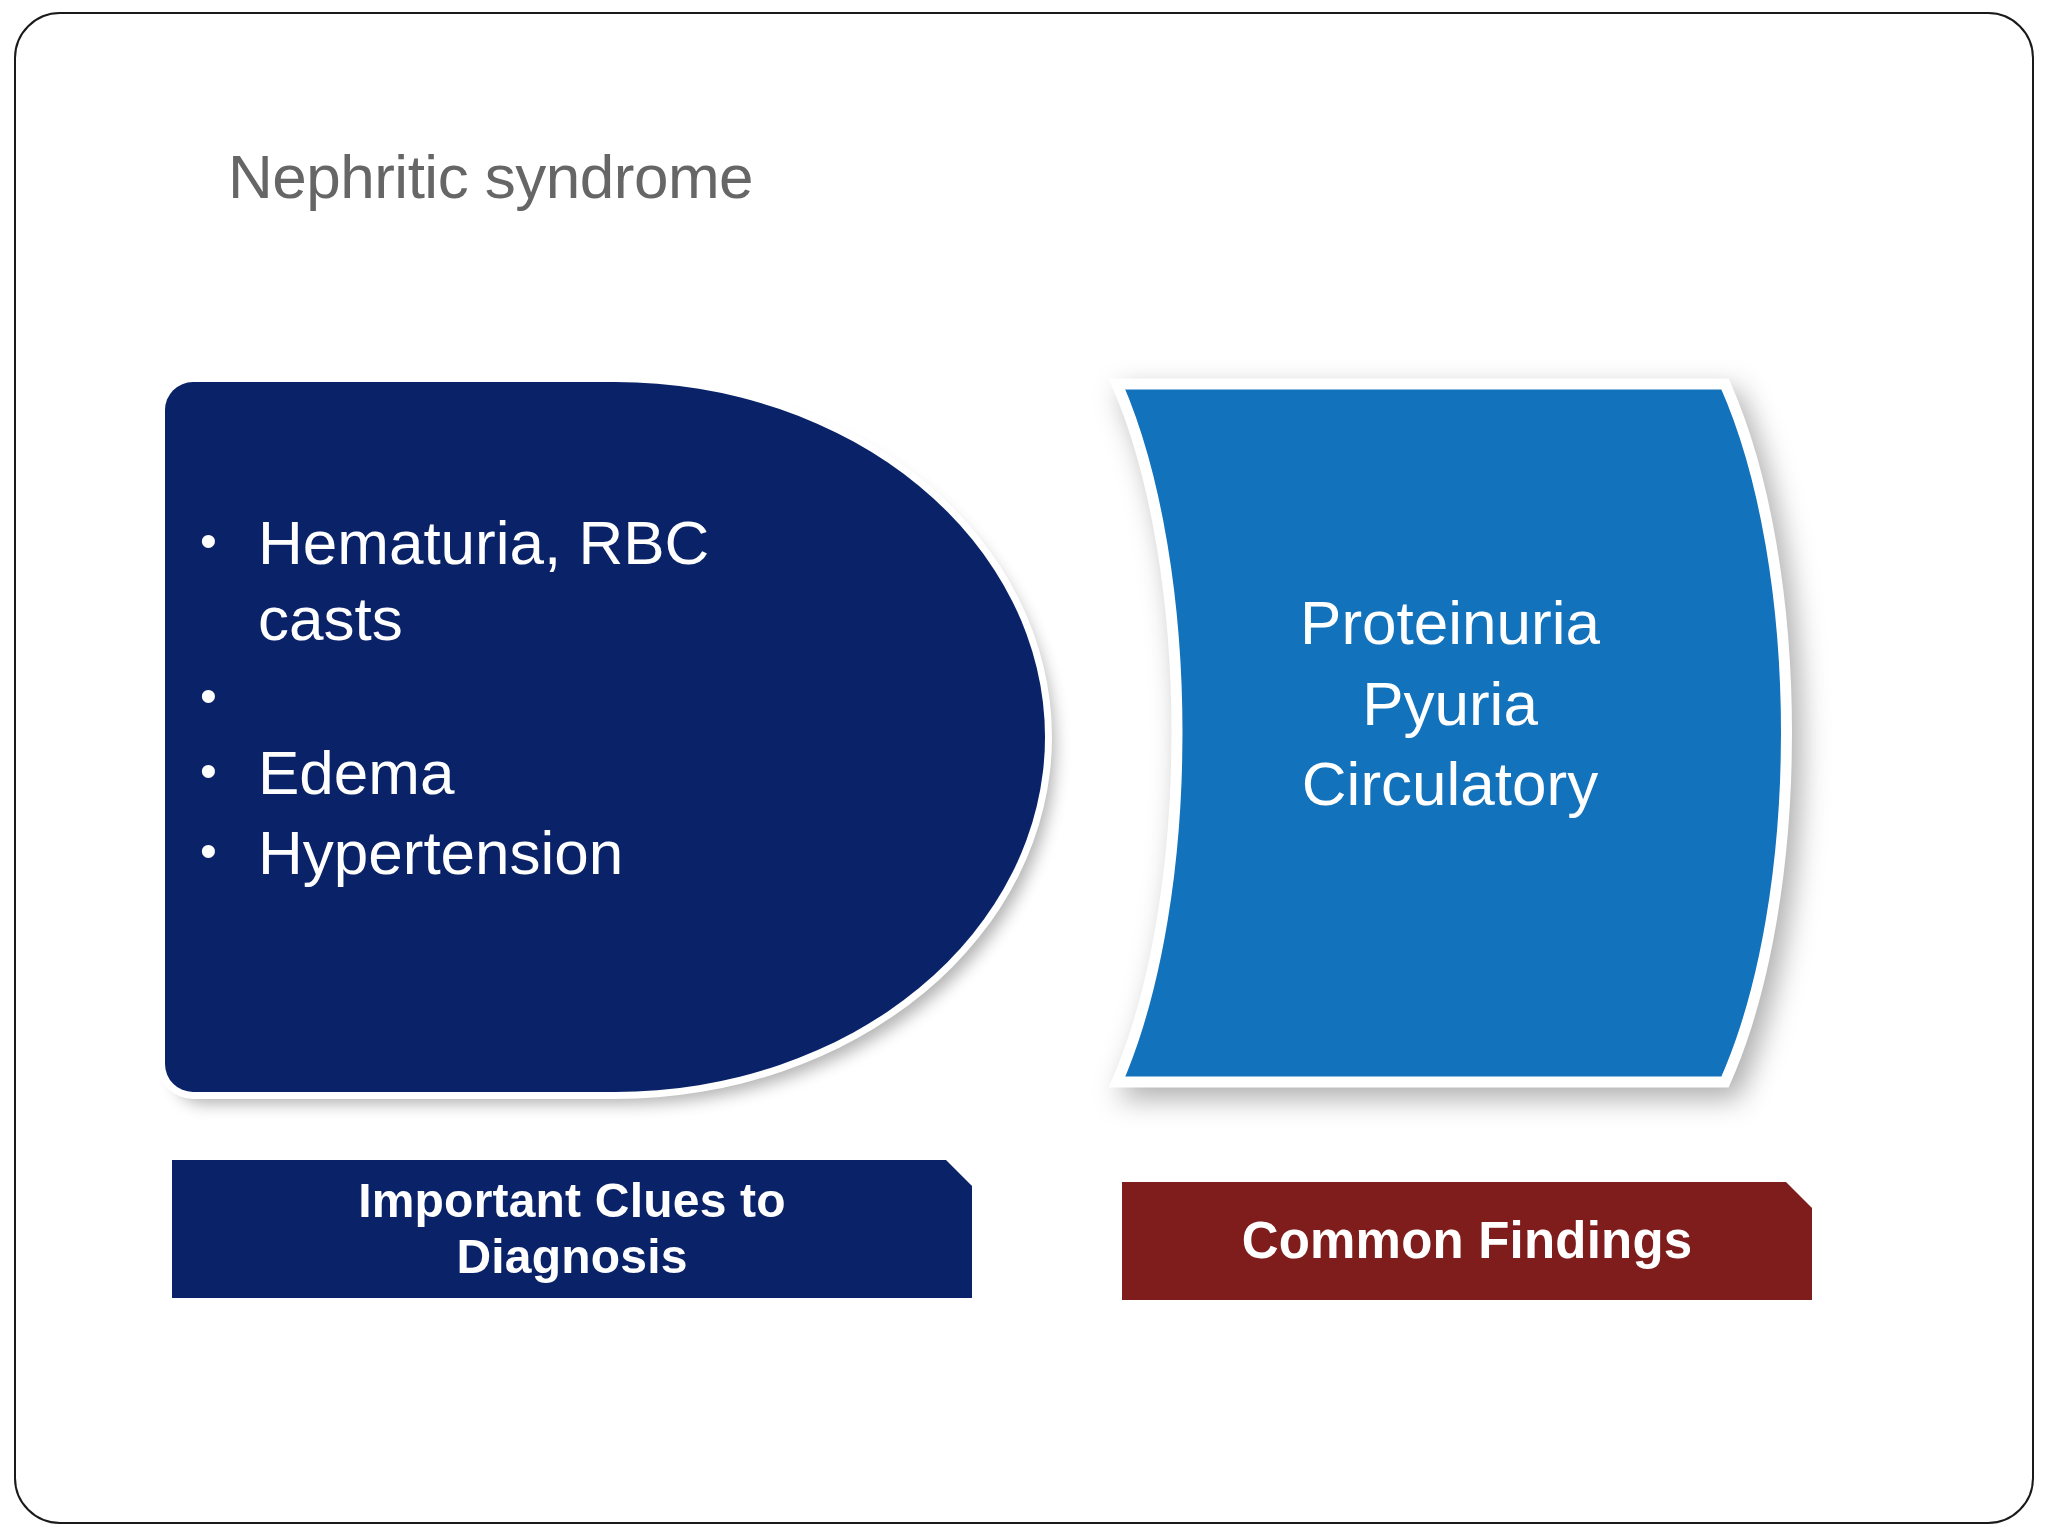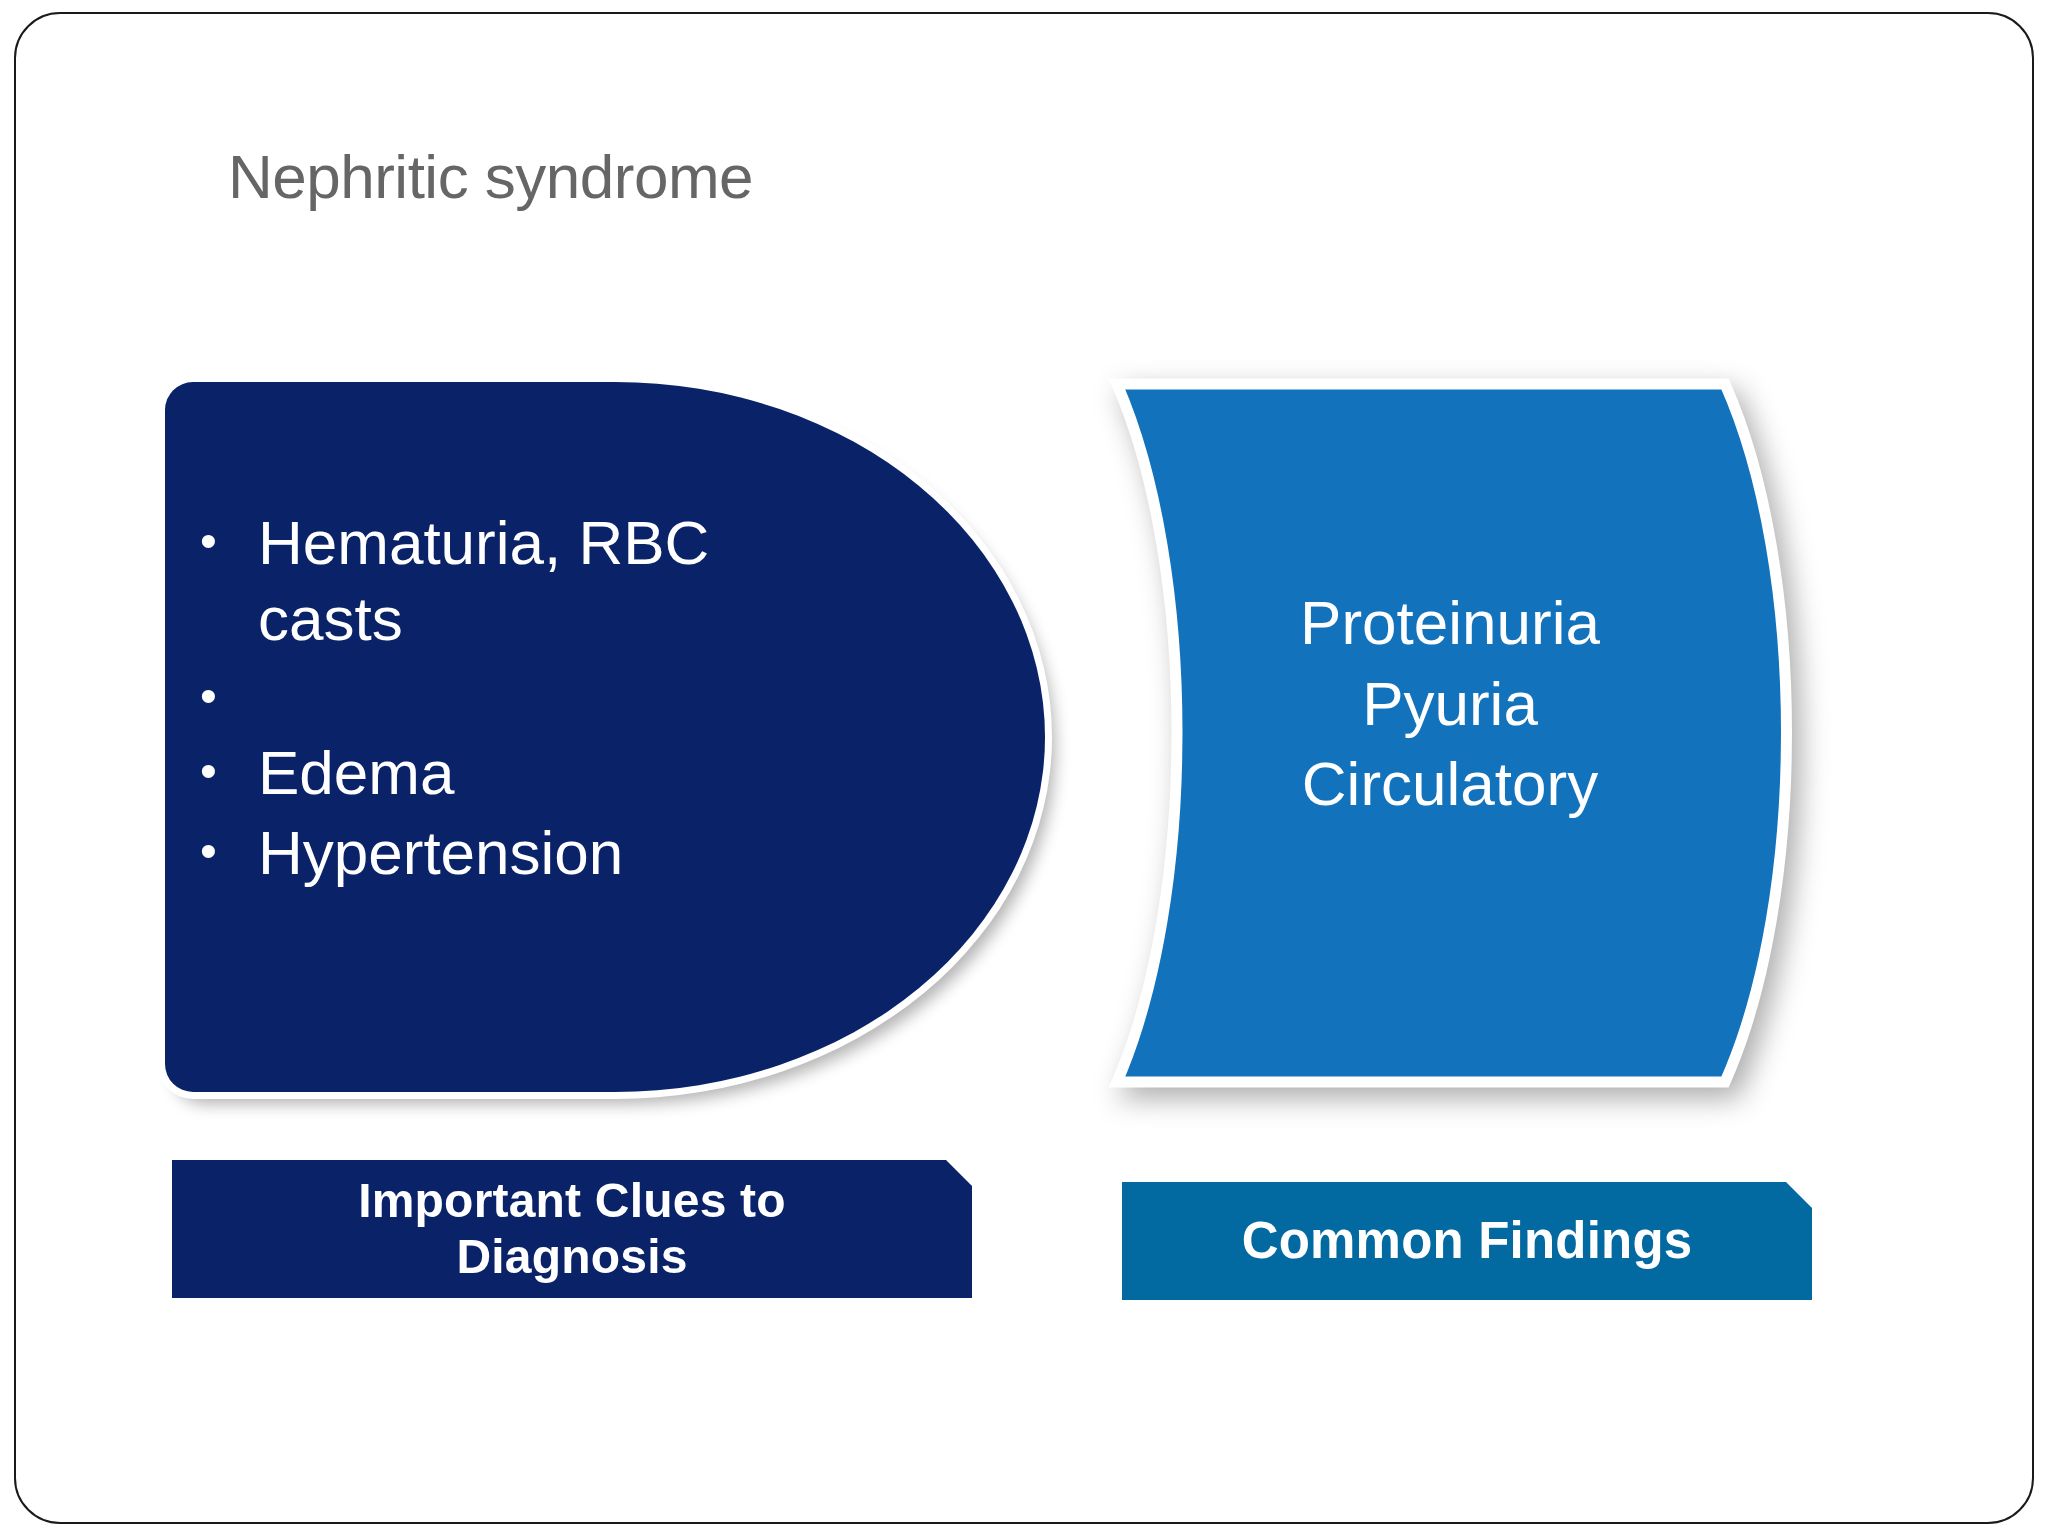--- a/index.html
+++ b/index.html
@@ -136,21 +136,21 @@
     height: 138px;
     background: #0a2268;
     font-size: 48px;
     line-height: 1.16;
   }
   #banner-right {
     left: 1122px;
     top: 1182px;
     width: 690px;
     height: 118px;
-    background: #0369a1;
+    background: #7f1d1d;
     font-size: 51px;
     line-height: 1.16;
   }
 </style>
 </head>
 <body>
 
 <div id="slide">
 
   <div id="slide-border"></div>

